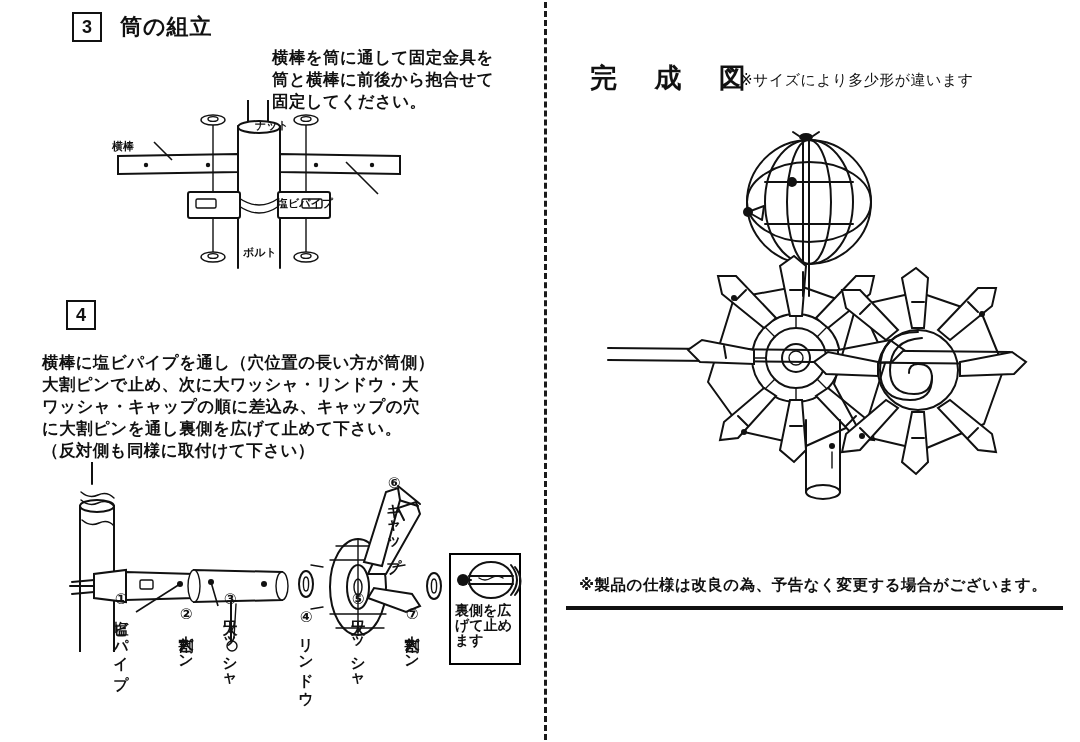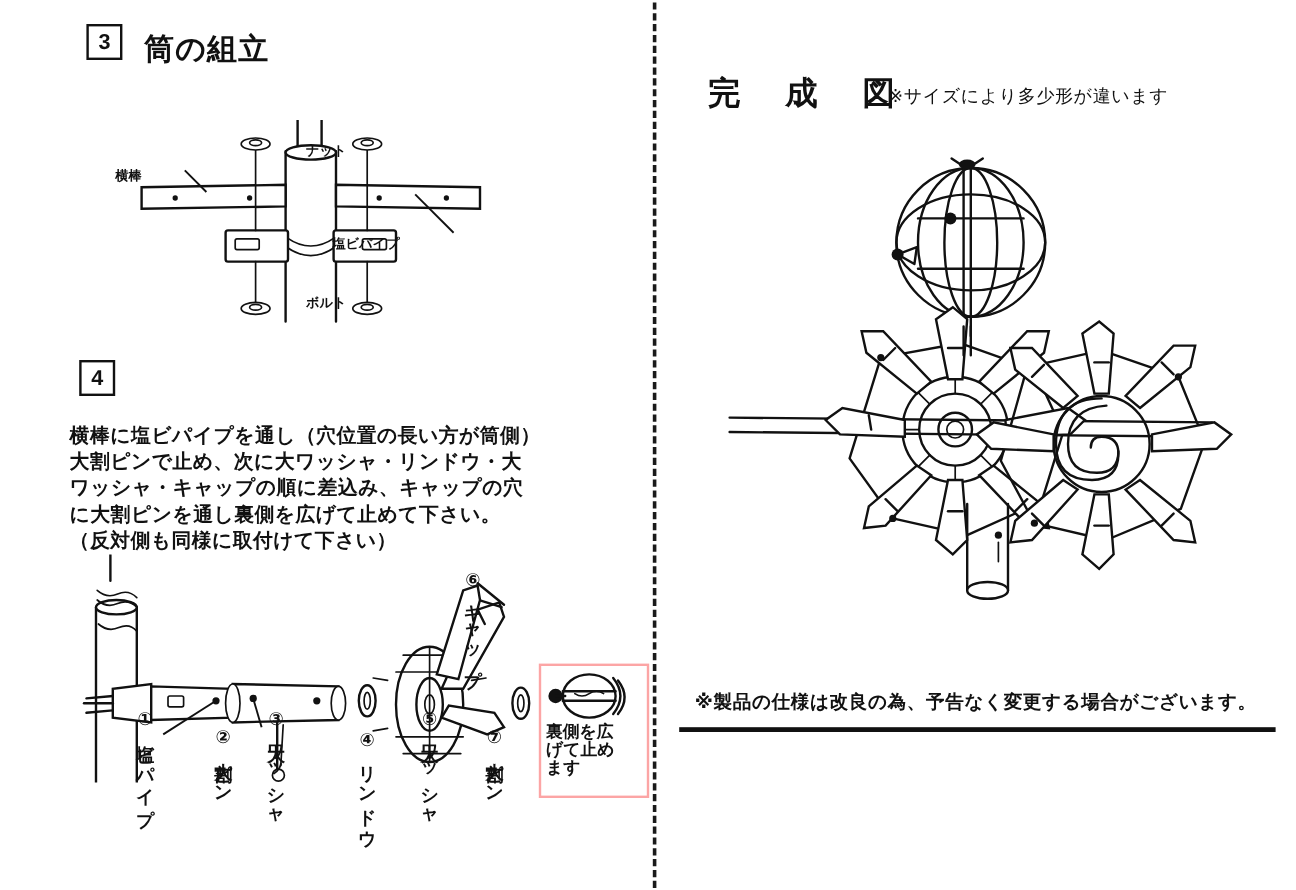--- a/index.html
+++ b/index.html
@@ -64,25 +64,24 @@
     border: 2px solid #111;
     display: flex;
     align-items: center;
     justify-content: center;
     font-size: 18px;
     font-weight: 700;
     line-height: 1;
     font-family: "Liberation Sans", sans-serif;
   }
   .step-title {
-    font-size: 25px;
+    font-size: 22px;
     font-weight: 700;
     letter-spacing: 1px;
     white-space: nowrap;
-    margin-top: 12px;
   }
 
   .body-text {
     position: absolute;
     font-size: 16.5px;
     font-weight: 700;
     line-height: 1.33;
     letter-spacing: 0.4px;
     white-space: pre;
   }
@@ -104,23 +103,23 @@
     font-size: 11px;
     font-weight: 700;
     white-space: nowrap;
   }
 
   
   .tip-box {
     position: absolute;
     left: 449px;
     top: 553px;
-    width: 92px;
+    width: 72px;
     height: 112px;
-    border: 2px solid #fca5a5;
+    border: 2px solid #000000;
     background: #fff;
     box-sizing: border-box;
   }
   .tip-text {
     position: absolute;
     left: 4px;
     top: 48px;
     width: 76px;
     font-size: 14px;
     font-weight: 700;
@@ -189,20 +188,23 @@
     <span>ー ー ・ ー ー  ー  ・ー・ー  ーー ・ーー  ー</span>
   </div>
 
   <div class="left-panel">
 
     <div class="step-head" style="left:72px; top:12px;">
       <div class="step-num">3</div>
       <div class="step-title">筒の組立</div>
     </div>
 
+    <div class="body-text" style="left:272px; top:47px;">横棒を筒に通して固定金具を
+筒と横棒に前後から抱合せて
+固定してください。</div>
 
     <svg width="300" height="170" viewBox="0 0 300 170" style="position:absolute; left:110px; top:100px;">
 
       <path class="ink" d="M138 0 L138 26 M158 0 L158 26"></path>
 
       <path class="ink" d="M128 26 L128 168 M170 26 L170 168"></path>
       <ellipse class="ink-white" cx="149" cy="27" rx="21" ry="6"></ellipse>
 
       <path class="ink-thin" d="M129 98 Q149 112 169 98"></path>
       <path class="ink-thin" d="M129 106 Q149 120 169 106"></path>
@@ -232,30 +234,30 @@
 
       <ellipse class="ink-white-thin" cx="103" cy="157" rx="12" ry="5"></ellipse>
       <ellipse class="ink-thin" cx="103" cy="156" rx="5" ry="2.4" fill="#fff"></ellipse>
       <ellipse class="ink-white-thin" cx="196" cy="157" rx="12" ry="5"></ellipse>
       <ellipse class="ink-thin" cx="196" cy="156" rx="5" ry="2.4" fill="#fff"></ellipse>
 
       <path class="leader" d="M44 42 L62 60"></path>
       <path class="leader" d="M236 62 L268 94"></path>
     </svg>
 
-    <div class="hlabel" style="left:96px; top:139px;">横棒</div>
+    <div class="hlabel" style="left:112px; top:139px;">横棒</div>
     <div class="hlabel" style="left:255px; top:118px;">ナット</div>
     <div class="hlabel" style="left:277px; top:196px;">塩ビパイプ</div>
-    <div class="hlabel" style="left:255px; top:245px;">ボルト</div>
+    <div class="hlabel" style="left:243px; top:245px;">ボルト</div>
 
     <div class="step-head" style="left:66px; top:300px;">
       <div class="step-num">4</div>
     </div>
 
-    <div class="body-text" style="left:58px; top:352px;">横棒に塩ビパイプを通し（穴位置の長い方が筒側）
+    <div class="body-text" style="left:42px; top:352px;">横棒に塩ビパイプを通し（穴位置の長い方が筒側）
 大割ピンで止め、次に大ワッシャ・リンドウ・大
 ワッシャ・キャップの順に差込み、キャップの穴
 に大割ピンを通し裏側を広げて止めて下さい。
 （反対側も同様に取付けて下さい）</div>
 
     <svg width="440" height="190" viewBox="0 0 440 190" style="position:absolute; left:68px; top:462px;">
 
       <path class="ink" d="M24 0 L24 22"></path>
       <path class="ink" d="M12 44 L12 190 M46 44 L46 190"></path>
       <ellipse class="ink-white" cx="29" cy="44" rx="17" ry="6"></ellipse>

